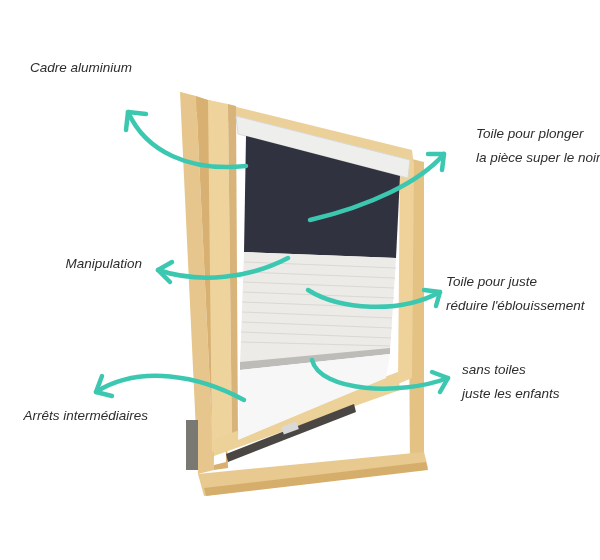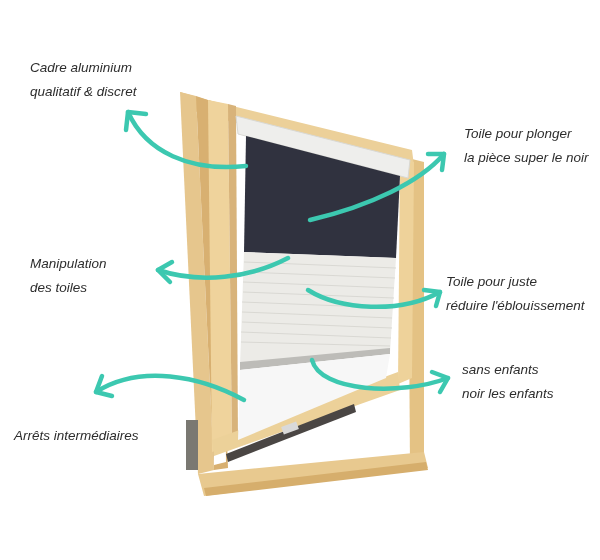--- a/index.html
+++ b/index.html
@@ -9,21 +9,21 @@
     .label {
       position: absolute;
       font-family: Liberation Sans, sans-serif;
       font-style: italic;
       font-size: 13.5px;
       line-height: 24px;
       color: #2d2d2d;
       white-space: nowrap;
     }
     .label span { display: block; }
-    .right-align { }
+    .right-align { text-align: right; }
   </style>
 </head>
 <body>
 
 <div class="stage">
 
   <svg class="art" viewBox="0 0 600 560">
 
     <g>
       <polygon points="180,92 408,158 412,172 190,110" fill="#e3bf82"></polygon>
@@ -86,40 +86,38 @@
       <path d="M244,400 C200,376 140,364 96,392"></path>
       <path d="M96,392 L102,376 M96,392 L112,396"></path>
 
       <path d="M312,360 C320,392 400,396 448,378"></path>
       <path d="M448,378 L432,372 M448,378 L440,392"></path>
     </g>
   </svg>
 
   <div class="label" style="left:30px; top:56px;">
     <span>Cadre aluminium</span>
-    <span>qualitatif &amp; discret</span>
   </div>
 
-  <div class="label" style="left:464px; top:122px;">
+  <div class="label" style="left:476px; top:122px;">
     <span>Toile pour plonger</span>
     <span>la pièce super le noir</span>
   </div>
 
   <div class="label right-align" style="left:30px; top:252px; width:112px;">
     <span>Manipulation</span>
-    <span>des toiles</span>
   </div>
 
   <div class="label" style="left:446px; top:270px;">
     <span>Toile pour juste</span>
     <span>réduire l'éblouissement</span>
   </div>
 
   <div class="label" style="left:462px; top:358px;">
-    <span>sans enfants</span>
-    <span>noir les enfants</span>
+    <span>sans toiles</span>
+    <span>juste les enfants</span>
   </div>
 
-  <div class="label right-align" style="left:14px; top:404px; width:134px;margin-top:20px;">
+  <div class="label right-align" style="left:14px; top:404px; width:134px;">
     <span>Arrêts intermédiaires</span>
   </div>
 
 </div>
 
 </body></html>

